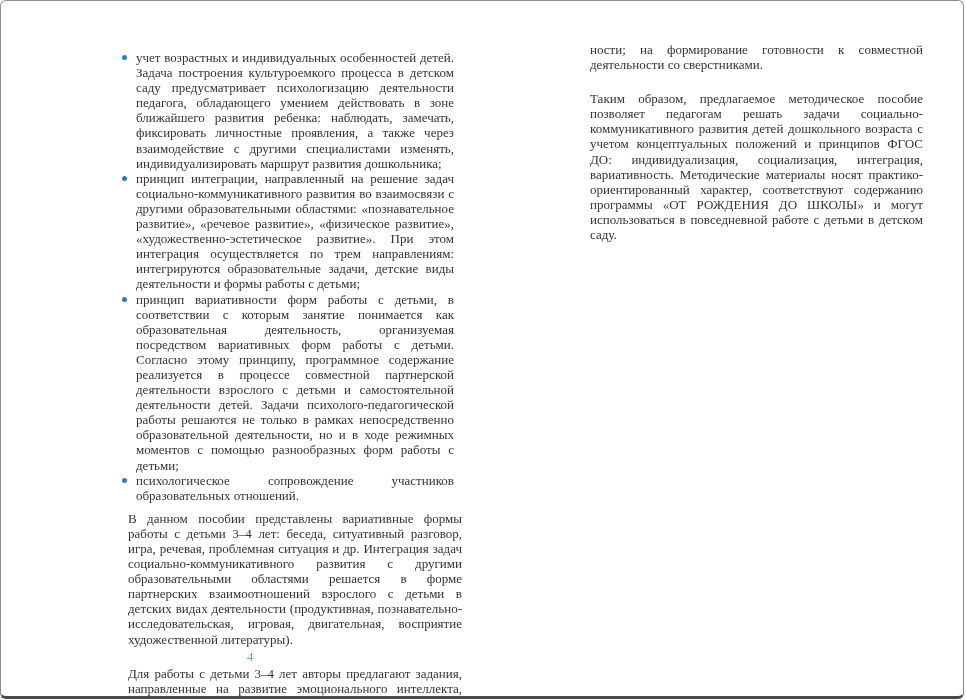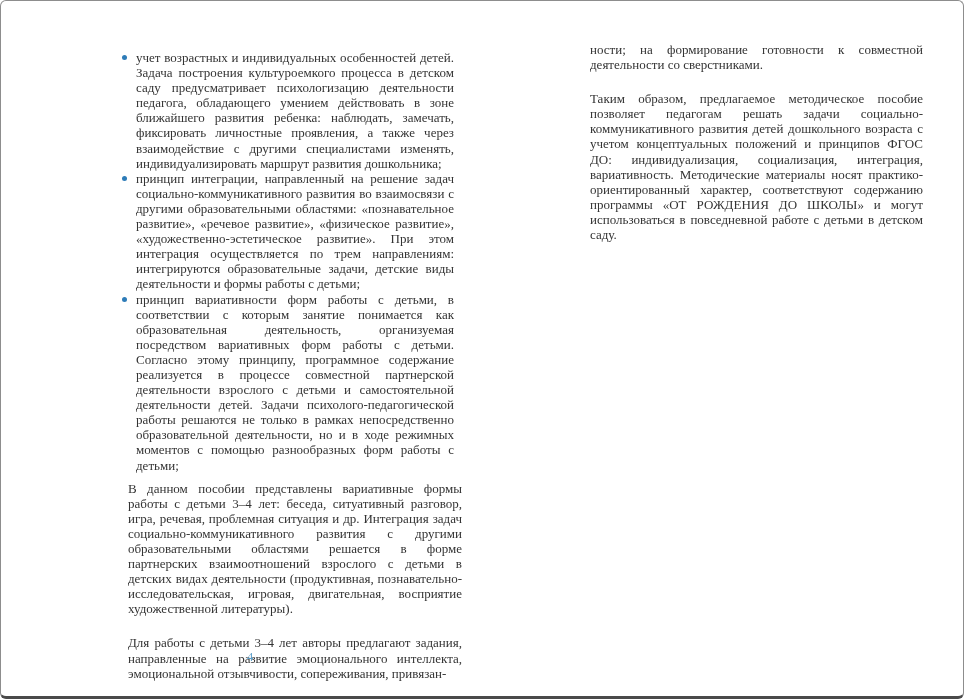--- a/index.html
+++ b/index.html
@@ -80,20 +80,24 @@
         <span>учет возрастных и индивидуальных особенностей детей. Задача построения культуроемкого процесса в детском саду предусматривает психологизацию деятельности педагога, обладающего умением действовать в зоне ближайшего развития ребенка: наблюдать, замечать, фиксировать личностные проявления, а также через взаимодействие с другими специалистами изменять, индивидуализировать маршрут развития дошкольника;</span>
       </li>
       <li>
         <span class="bullet-dot"></span>
         <span>принцип интеграции, направленный на решение задач социально-коммуникативного развития во взаимосвязи с другими образовательными областями: «познавательное развитие», «речевое развитие», «физическое развитие», «художественно-эстетическое развитие». При этом интеграция осуществляется по трем направлениям: интегрируются образовательные задачи, детские виды деятельности и формы работы с детьми;</span>
       </li>
       <li>
         <span class="bullet-dot"></span>
         <span>принцип вариативности форм работы с детьми, в соответствии с которым занятие понимается как образовательная деятельность, организуемая посредством вариативных форм работы с детьми. Согласно этому принципу, программное содержание реализуется в процессе совместной партнерской деятельности взрослого с детьми и самостоятельной деятельности детей. Задачи психолого-педагогической работы решаются не только в рамках непосредственно образовательной деятельности, но и в ходе режимных моментов с помощью разнообразных форм работы с детьми;</span>
       </li>
+      <li>
+        <span class="bullet-dot"></span>
+        <span>психологическое сопровождение участников образовательных отношений.</span>
+      </li>
     </ul>
 
     <p class="para" style="margin-top:5px">В данном пособии представлены вариативные формы работы с детьми 3–4 лет: беседа, ситуативный разговор, игра, речевая, проблемная ситуация и др. Интеграция задач социально-коммуникативного развития с другими образовательными областями решается в форме партнерских взаимоотношений взрослого с детьми в детских видах деятельности (продуктивная, познавательно-исследовательская, игровая, двигательная, восприятие художественной литературы).</p>
 
     <p class="para">Для работы с детьми 3–4 лет авторы предлагают задания, направленные на развитие эмоционального интеллекта, эмоциональной отзывчивости, сопереживания, привязан-</p>
 
   </div>
 
   <div class="col col-right">
 

